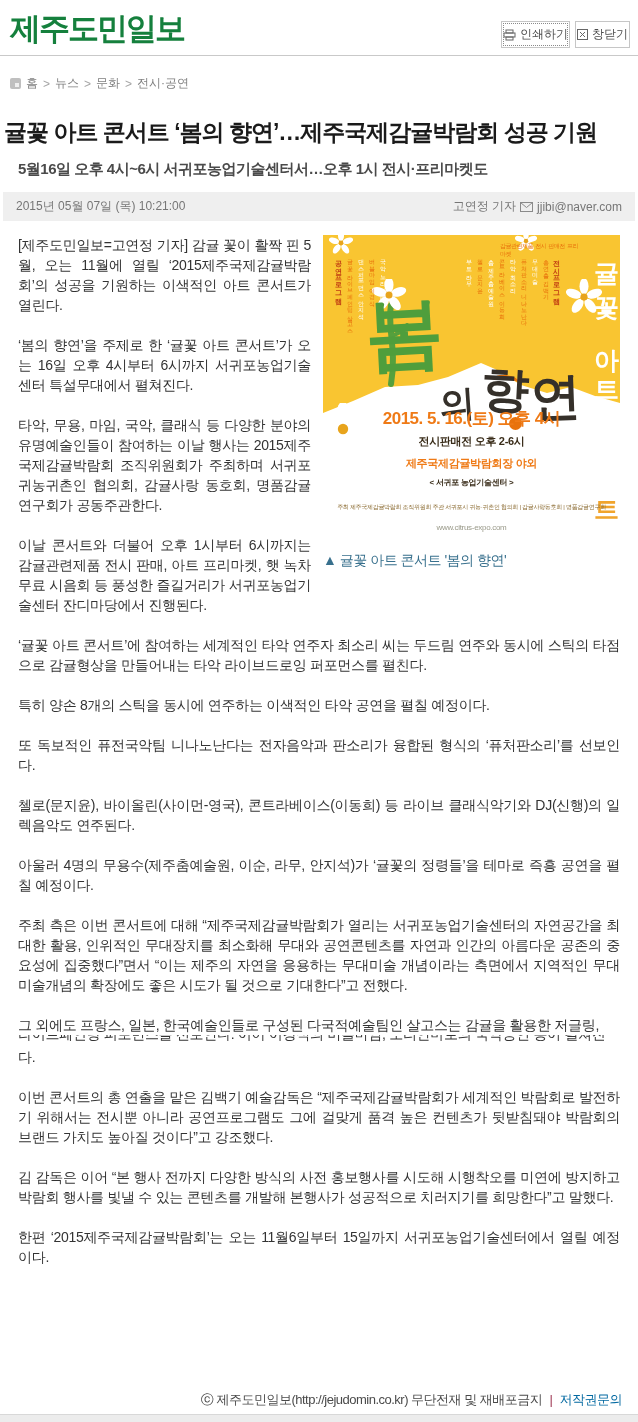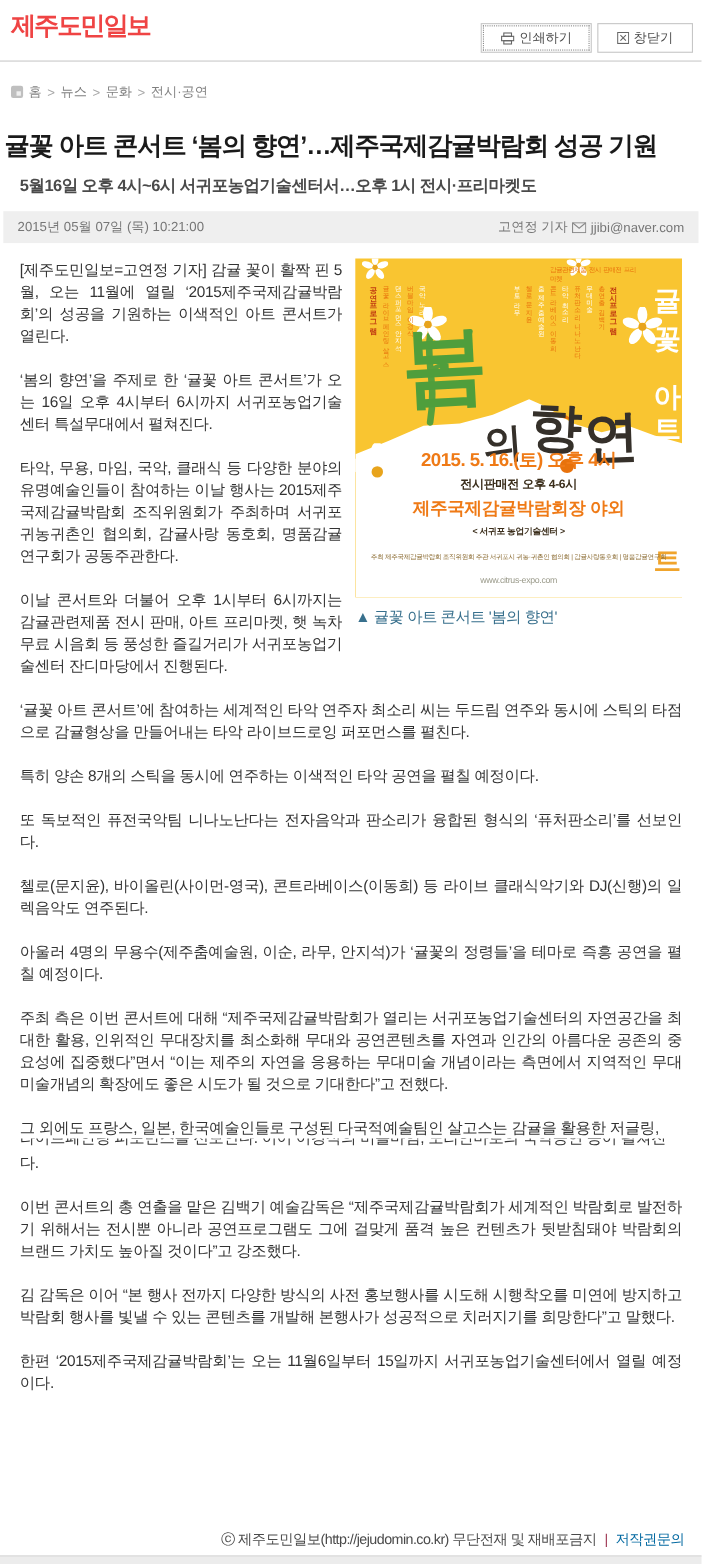--- a/index.html
+++ b/index.html
@@ -2,25 +2,25 @@
 <html><head>
 <meta charset="utf-8">
 <style>
   * { margin:0; padding:0; box-sizing:border-box; }
   html,body { background:#fff; }
   body { font-family:"Liberation Sans","DejaVu Sans",sans-serif; }
   .page { position:relative; width:638px; height:1422px; background:#fff; overflow:hidden; }
 
   
   .hdr { position:relative; height:56px; border-bottom:1px solid #c9c9c9; }
-  .logo { position:absolute; left:10px; top:8px; font-size:23px; font-weight:bold;
-          letter-spacing:-2px; color:#ef4444; }
+  .logo { position:absolute; left:10px; top:8px; font-size:31px; font-weight:bold;
+          letter-spacing:-2px; color:#15803d; }
   .hdr-btns { position:absolute; right:8px; top:21px; display:flex; gap:5px; }
   .hbtn { display:inline-flex; align-items:center; gap:4px; font-size:12px; color:#4d4d4d;
-          background:#fff; border:1px solid #c6c6c6; padding:4px 17px; cursor:pointer; }
+          background:#fff; border:1px solid #c6c6c6; padding:4px 1px; cursor:pointer; }
   .hbtn.dotted { outline:1px dotted #8a8a8a; outline-offset:-3px; }
 
   
   .crumb { margin:19px 0 0 10px; font-size:12px; color:#808080; display:flex; align-items:center; gap:5px; }
   .crumb .sep { color:#a5a5a5; }
   .crumb a { color:#808080; text-decoration:none; cursor:pointer; }
   .homeicon { display:inline-block; width:11px; height:11px; background:#bfbfbf;
               border-radius:2px; position:relative; }
   .homeicon::after { content:""; position:absolute; right:2px; bottom:2px; width:4px; height:4px; background:#efefef; }
 
@@ -62,21 +62,21 @@
   .cal.c2 { left:116px; top:158px; font-size:36px; color:#35302a; transform:rotate(-4deg); }
   .cal.c3 { left:158px; top:144px; font-size:48px; color:#35302a; transform:rotate(3deg); }
   .cal.c4 { left:208px; top:152px; font-size:50px; color:#35302a; transform:rotate(-2deg); }
   .cal-dot { position:absolute; left:186px; top:182px; width:13px; height:13px; border-radius:50%;
              background:#e8720c; }
   .cal-arc { position:absolute; left:170px; top:140px; width:26px; height:12px;
              border-top:4px solid #e8720c; border-radius:50%; transform:rotate(8deg); }
   .sched { position:absolute; left:0; bottom:5px; width:100%; text-align:center; }
   .sched .l1 { color:#ef7a16; font-size:17px; font-weight:bold; letter-spacing:-0.5px; }
   .sched .l2 { color:#3a2d1a; font-size:11px; font-weight:bold; margin-top:2px; }
-  .sched .l3 { color:#ef7a16; font-size:16px; font-weight:bold; margin-top:2px; }
+  .sched .l3 { color:#ef7a16; font-size:11px; font-weight:bold; margin-top:2px; }
   .sched .l4 { color:#3a2d1a; font-size:8px; font-weight:bold; margin-top:0; }
   .sched .l5 { color:#8a6a30; font-size:6px; margin-top:4px; letter-spacing:-0.3px; }
   .sched .l6 { color:#3a2d1a; font-size:10px; font-weight:bold; margin-top:2px; }
   .sched .l7 { color:#9a9a8a; font-size:8px; margin-top:1px; }
   .flower { position:absolute; }
   .caption { margin-top:8px; font-size:14px; line-height:18px; color:#38708d; letter-spacing:-0.5px; }
 
   
   .footer { position:absolute; right:16px; bottom:13px; font-size:13px; color:#4a4a4a; letter-spacing:-0.5px; }
   .footer .sep { color:#a03a56; margin:0 4px; }
@@ -230,21 +230,21 @@
 
         <div class="cal-arc"></div>
         <span class="cal c1">봄</span>
         <span class="cal c2">의</span>
         <span class="cal c3">향</span>
         <div class="cal-dot"></div>
         <span class="cal c4">연</span>
 
         <div class="sched">
           <div class="l1">2015. 5. 16.(토) 오후 4시</div>
-          <div class="l2">전시판매전 오후 4-6시</div>
+          <div class="l2">전시판매전 오후 2-6시</div>
           <div class="l3">제주국제감귤박람회장 야외</div>
           <div class="l4">&lt; 서귀포 농업기술센터 &gt;</div>
           <div class="l5">주최 제주국제감귤박람회 조직위원회  주관 서귀포시 귀농·귀촌인 협의회 | 감귤사랑동호회 | 명품감귤연구회</div>
           <div class="l7">www.citrus-expo.com</div>
         </div>
       </div>
       <div class="caption">▲ 귤꽃 아트 콘서트 '봄의 향연'</div>
     </div>
 
     <p>[제주도민일보=고연정 기자] 감귤 꽃이 활짝 핀 5월, 오는 11월에 열릴 ‘2015제주국제감귤박람회’의 성공을 기원하는 이색적인 아트 콘서트가 열린다.</p>

